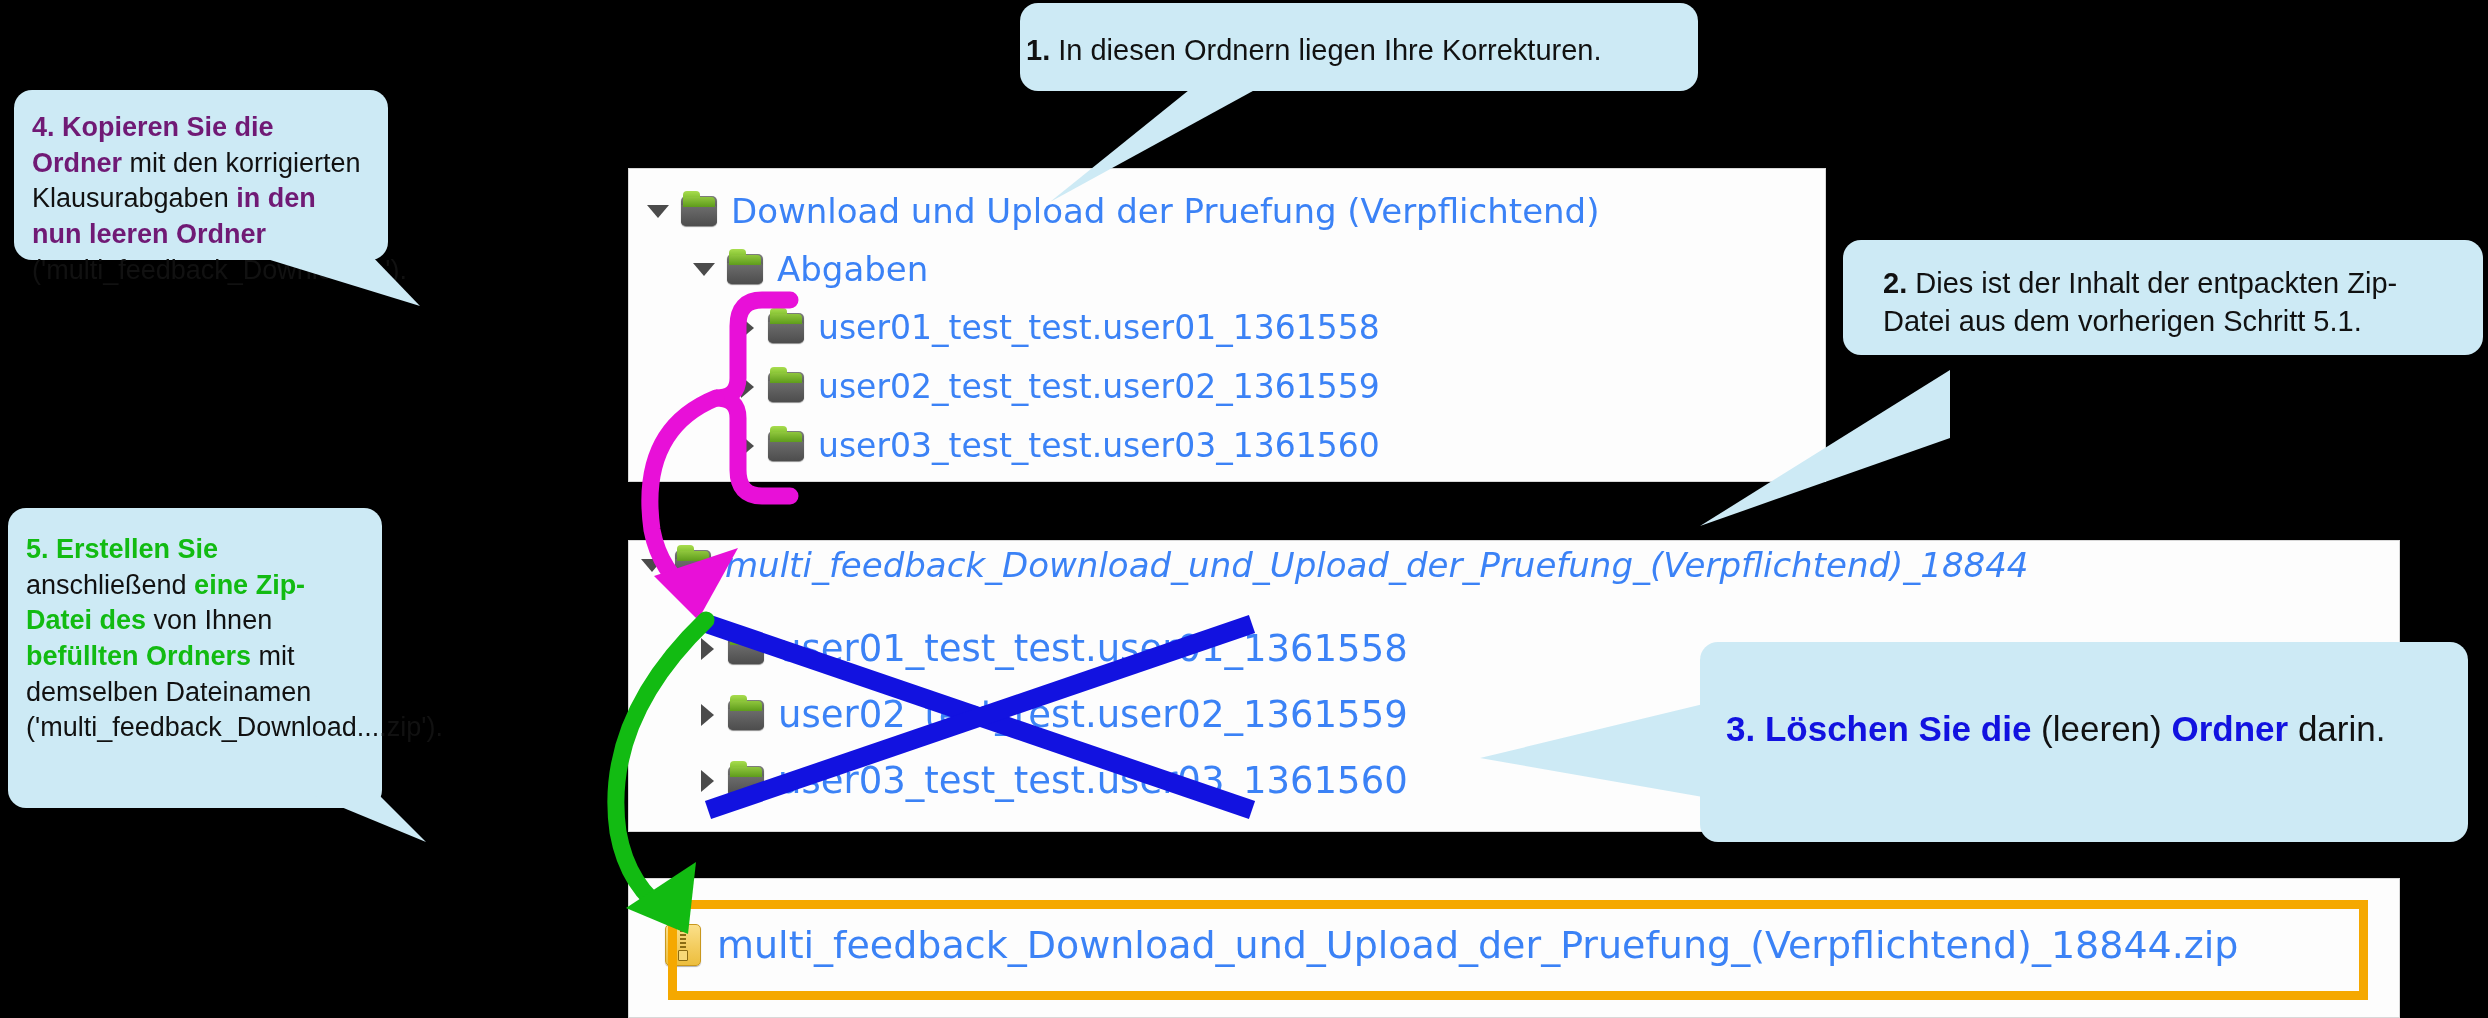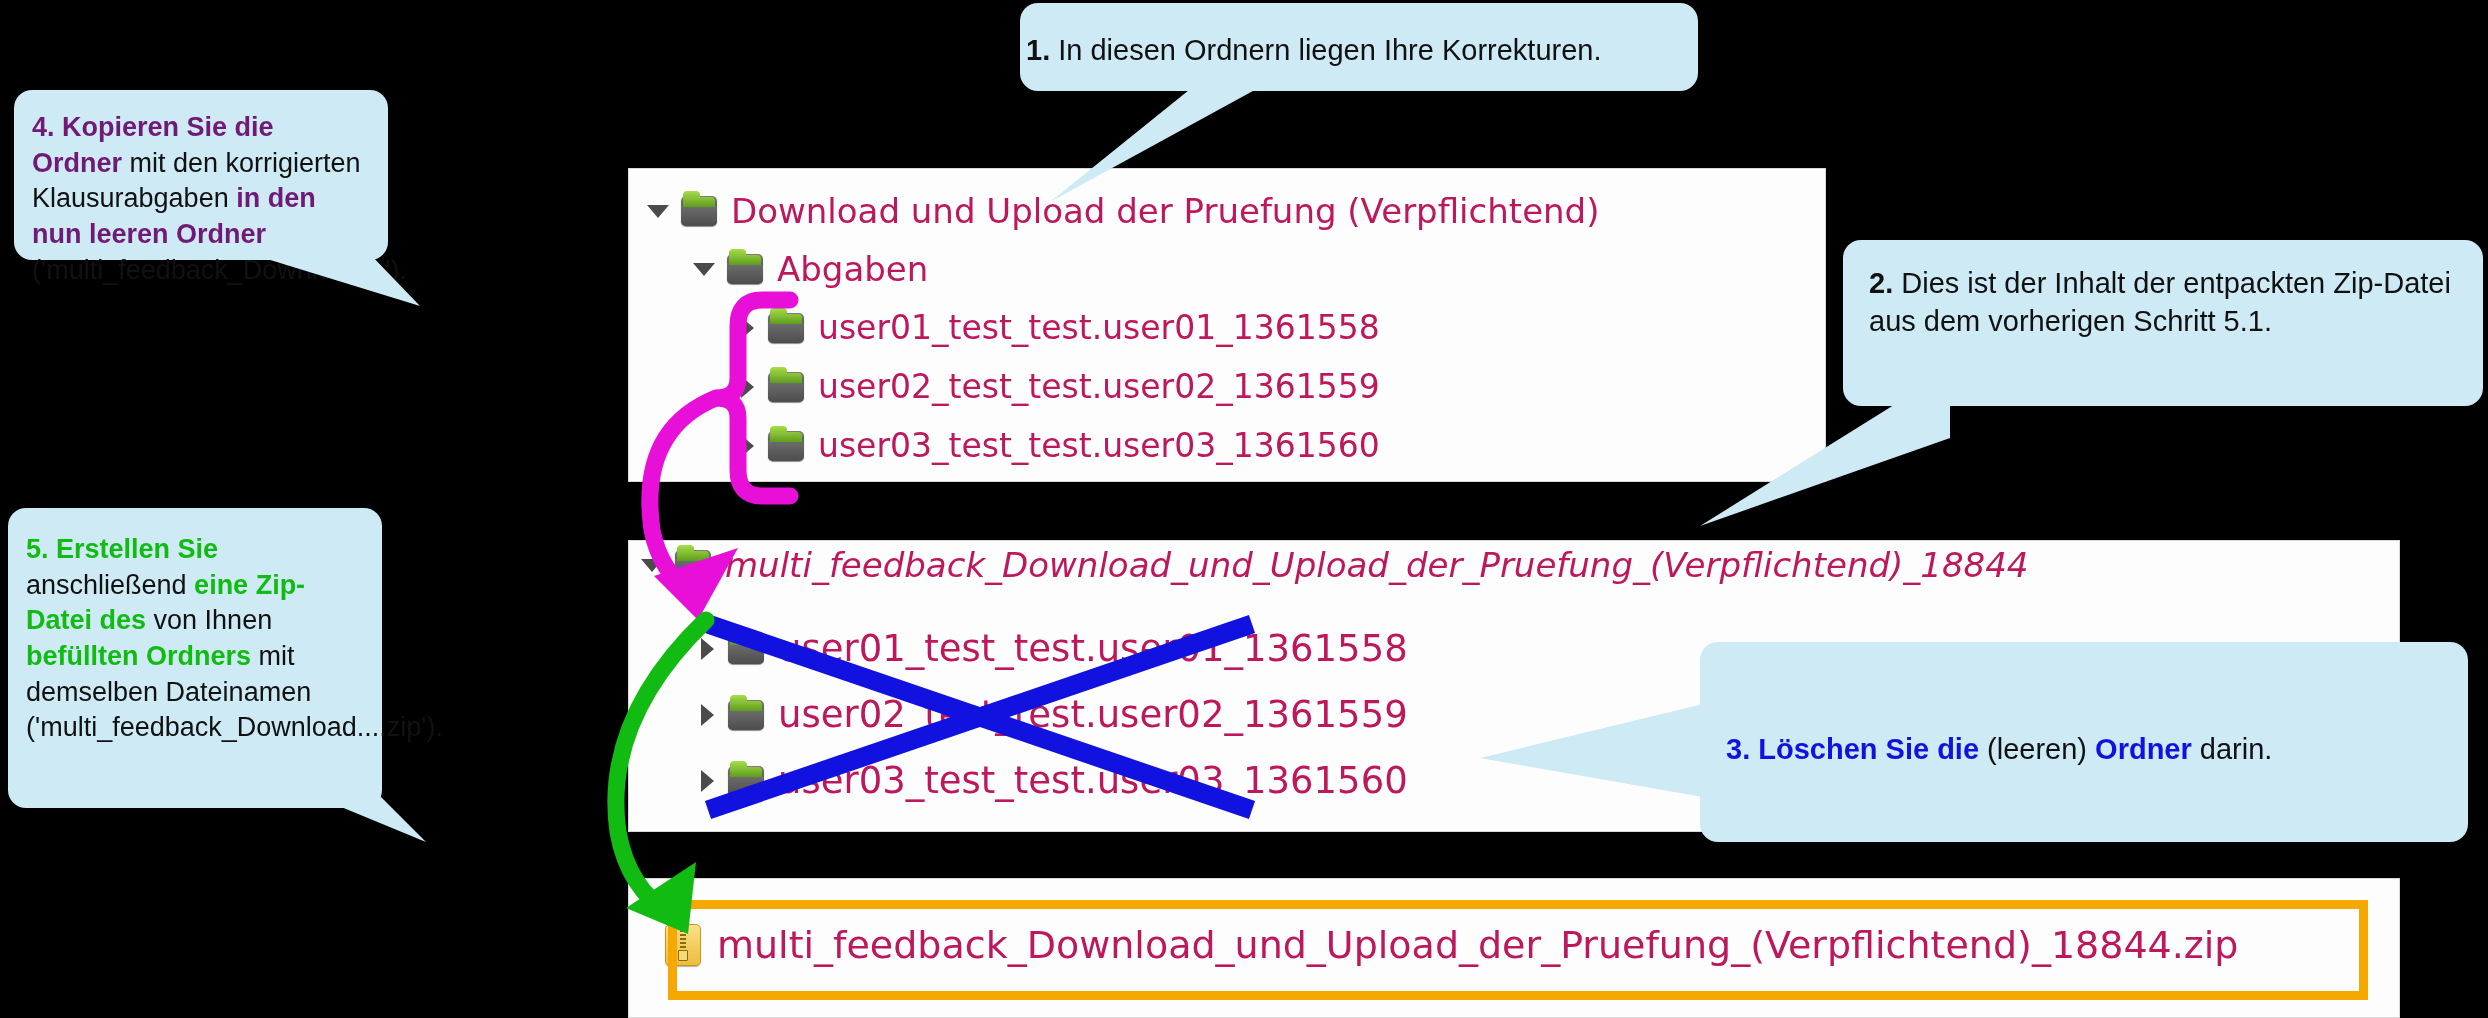--- a/index.html
+++ b/index.html
@@ -7,21 +7,21 @@
        font-family:"Liberation Sans",sans-serif;}
   .stage{position:absolute;left:0;top:0;width:2488px;height:1018px;background:#000;}
 
   
   .panel{position:absolute;background:#fdfdfd;border:1px solid #d8d8d8;box-sizing:border-box;}
   #panel-top   {left:628px; top:168px;  width:1198px; height:314px;}
   #panel-mid   {left:628px; top:540px;  width:1772px; height:292px;}
   #panel-bot   {left:628px; top:878px;  width:1772px; height:140px;}
 
   .row{position:absolute;display:flex;align-items:center;white-space:nowrap;
-       font-family:"DejaVu Sans",sans-serif;color:#be185d;text-align:center;}
+       font-family:"DejaVu Sans",sans-serif;color:#3b82f6;text-align:center;}
   .row .lbl{display:inline-block;}
 
   
   .caret{width:0;height:0;display:inline-block;flex:0 0 auto;}
   .caret.down{border-left:11px solid transparent;border-right:11px solid transparent;
               border-top:13px solid #4b4b4b;margin-right:12px;}
   .caret.right{border-top:11px solid transparent;border-bottom:11px solid transparent;
                border-left:13px solid #4b4b4b;margin-right:14px;}
 
   
@@ -177,30 +177,30 @@
 
   <div class="callout" style="left:1020px;top:3px;width:678px;height:88px;font-size:29px;padding:28px 6px;">
     <span class="txt">
       <b class="b-blk">1.</b><span> In diesen Ordnern liegen Ihre Korrekturen.</span>
     </span>
   </div>
   <svg class="anno" style="left:1050px;top:86px;" width="220" height="120" viewBox="0 0 220 120">
     <polygon points="144,0 212,0 0,116" fill="#cdeaf5"></polygon>
   </svg>
 
-  <div class="callout" style="left:1843px;top:240px;width:640px;height:166px;font-size:29px;padding:24px 26px;">
+  <div class="callout" style="left:1843px;top:240px;width:640px;height:115px;font-size:29px;padding:24px 40px;">
     <span class="txt">
       <b class="b-blk">2.</b><span> Dies ist der Inhalt der entpackten Zip-Datei aus dem vorherigen Schritt 5.1.</span>
     </span>
   </div>
   <svg class="anno" style="left:1700px;top:370px;" width="250" height="160" viewBox="0 0 250 160">
     <polygon points="250,0 250,68 0,156" fill="#cdeaf5"></polygon>
   </svg>
 
-  <div class="callout" style="left:1700px;top:642px;width:768px;height:200px;font-size:29px;padding:88px 26px;">
+  <div class="callout" style="left:1700px;top:642px;width:768px;height:200px;font-size:35px;padding:64px 26px;">
     <span class="txt">
       <b class="b-blu">3. Löschen Sie die</b><span> (leeren) </span><b class="b-blu">Ordner</b><span> darin.</span>
     </span>
   </div>
   <svg class="anno" style="left:1480px;top:700px;" width="240" height="110" viewBox="0 0 240 110">
     <polygon points="240,0 240,100 0,58" fill="#cdeaf5"></polygon>
   </svg>
 
   <div class="callout" style="left:14px;top:90px;width:374px;height:170px;font-size:27px;padding:20px 18px;">
     <span class="txt">

